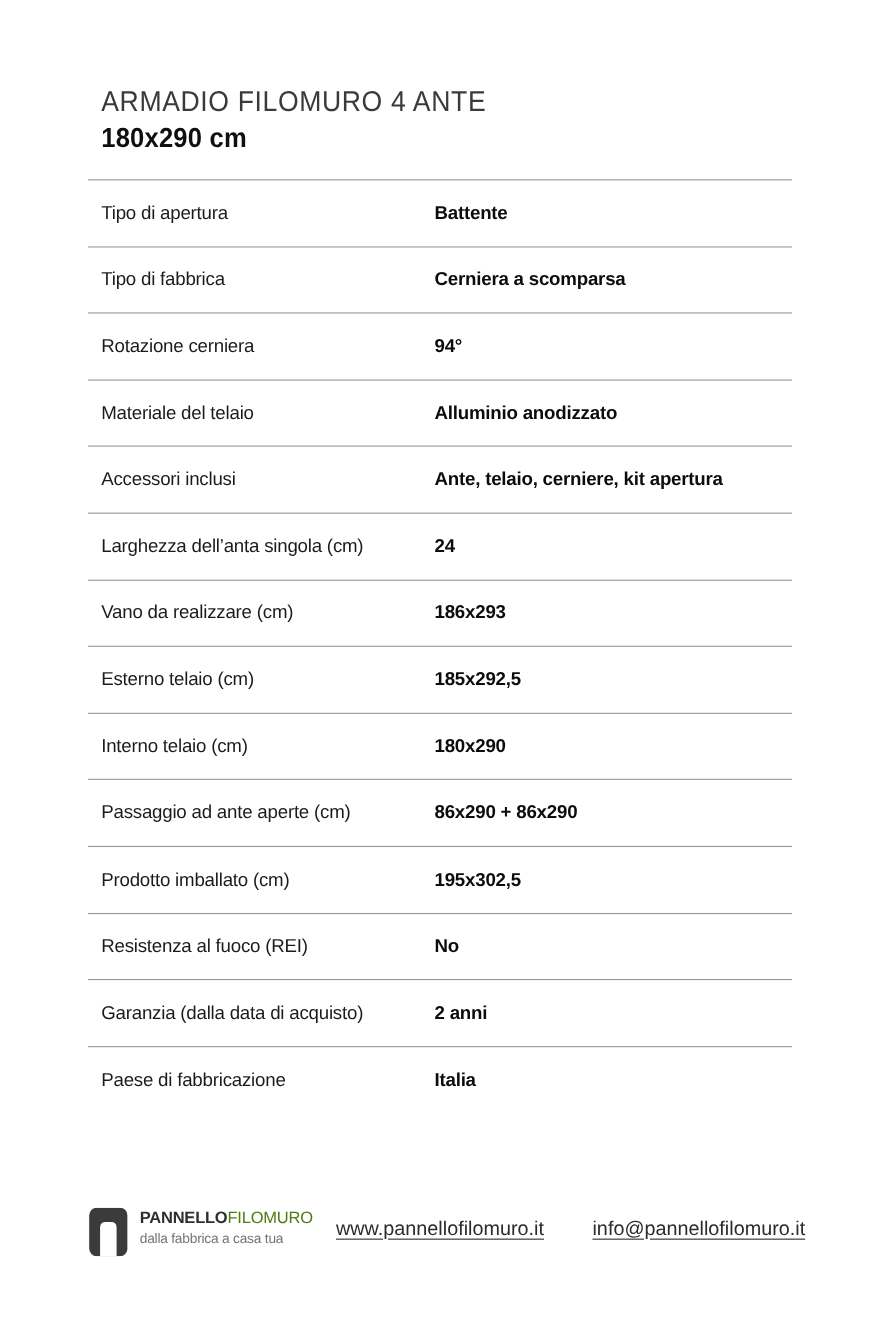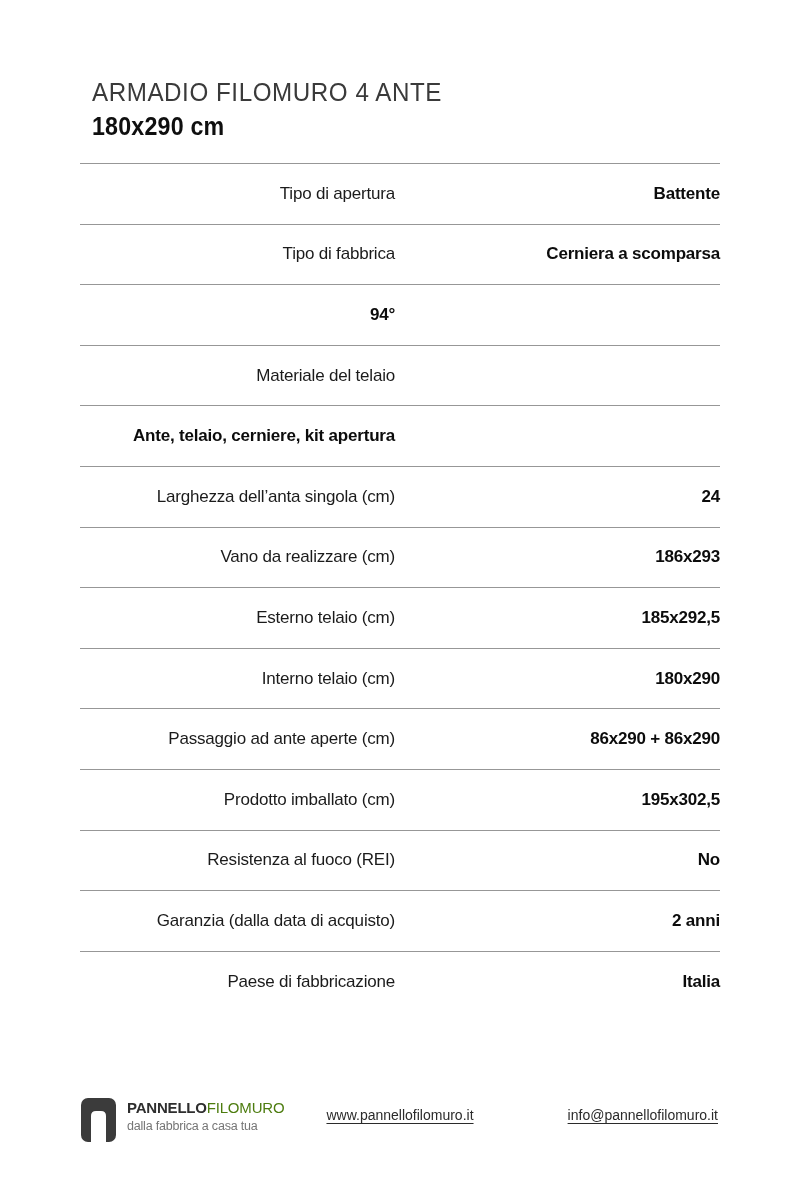--- a/index.html
+++ b/index.html
@@ -13,40 +13,39 @@
   
   .header{position:absolute;left:92px;top:79px;transform:scaleX(.93);transform-origin:left top;}
   .title{font-size:26px;font-weight:400;color:#3a3a3a;letter-spacing:.6px;line-height:1.05;white-space:nowrap;}
   .subtitle{font-size:25px;font-weight:700;color:#0f0f0f;letter-spacing:.2px;margin-top:7px;line-height:1.05;white-space:nowrap;}
   
   .spec-table{position:absolute;left:80px;top:163px;width:640px;}
   .spec-row{
     display:grid;grid-template-columns:303px 1fr;align-items:center;
     height:60.6px;box-sizing:border-box;border-top:1px solid #979797;
     padding-left:12px;
-    text-align:right;
   }
   .spec-label{font-size:17px;color:#1b1b1b;letter-spacing:-.2px;white-space:nowrap;}
   .spec-value{font-size:17px;font-weight:700;color:#0c0c0c;letter-spacing:-.2px;white-space:nowrap;}
   
   .brand{position:absolute;left:81px;top:1098px;display:flex;gap:11px;align-items:flex-start;}
   .brand-icon svg{display:block;}
   .brand-text{padding-top:2px;}
   .brand-name{font-size:15px;line-height:15px;letter-spacing:-.2px;white-space:nowrap;}
   .brand-name .bold{font-weight:700;color:#2e2e2e;margin-top:40px;}
   .brand-name .light{font-weight:400;color:#4d7c0f;}
   .brand-tagline{font-size:12.5px;color:#757575;margin-top:4px;white-space:nowrap;letter-spacing:-.2px;}
   .link{
     position:absolute;top:1107px;
-    font-size:14px;color:#2b2b2b;
+    font-size:18px;color:#2b2b2b;
     text-decoration:underline;text-underline-offset:3px;
     white-space:nowrap;cursor:pointer;
   }
   .website{left:50%;transform:translateX(-50%);}
-  .email{right:82px;margin-left:20px;}
+  .email{right:68px;margin-left:20px;}
 </style>
 </head>
 <body>
 
 <div class="sheet">
 
   <header class="header">
     <div class="title">ARMADIO FILOMURO 4 ANTE</div>
     <div class="subtitle">180x290 cm</div>
   </header>
@@ -54,26 +53,29 @@
   <div class="spec-table">
     <div class="spec-row">
       <div class="spec-label">Tipo di apertura</div>
       <div class="spec-value">Battente</div>
     </div>
     <div class="spec-row">
       <div class="spec-label">Tipo di fabbrica</div>
       <div class="spec-value">Cerniera a scomparsa</div>
     </div>
     <div class="spec-row">
+      <div class="spec-label">Rotazione cerniera</div>
       <div class="spec-value">94°</div>
     </div>
     <div class="spec-row">
       <div class="spec-label">Materiale del telaio</div>
+      <div class="spec-value">Alluminio anodizzato</div>
     </div>
     <div class="spec-row">
+      <div class="spec-label">Accessori inclusi</div>
       <div class="spec-value">Ante, telaio, cerniere, kit apertura</div>
     </div>
     <div class="spec-row">
       <div class="spec-label">Larghezza dell’anta singola (cm)</div>
       <div class="spec-value">24</div>
     </div>
     <div class="spec-row">
       <div class="spec-label">Vano da realizzare (cm)</div>
       <div class="spec-value">186x293</div>
     </div>

